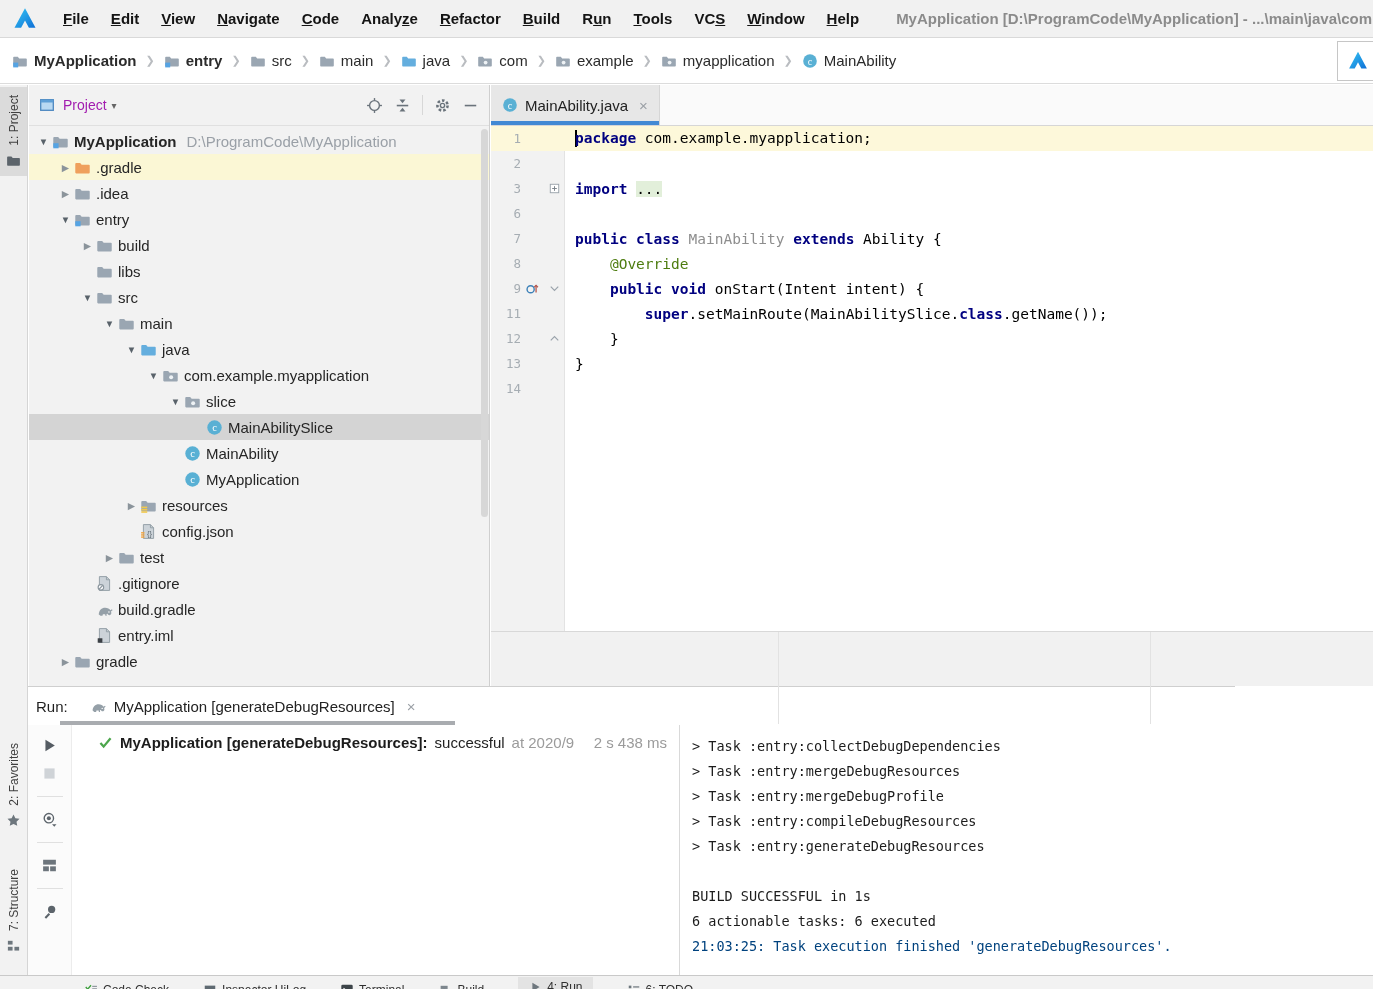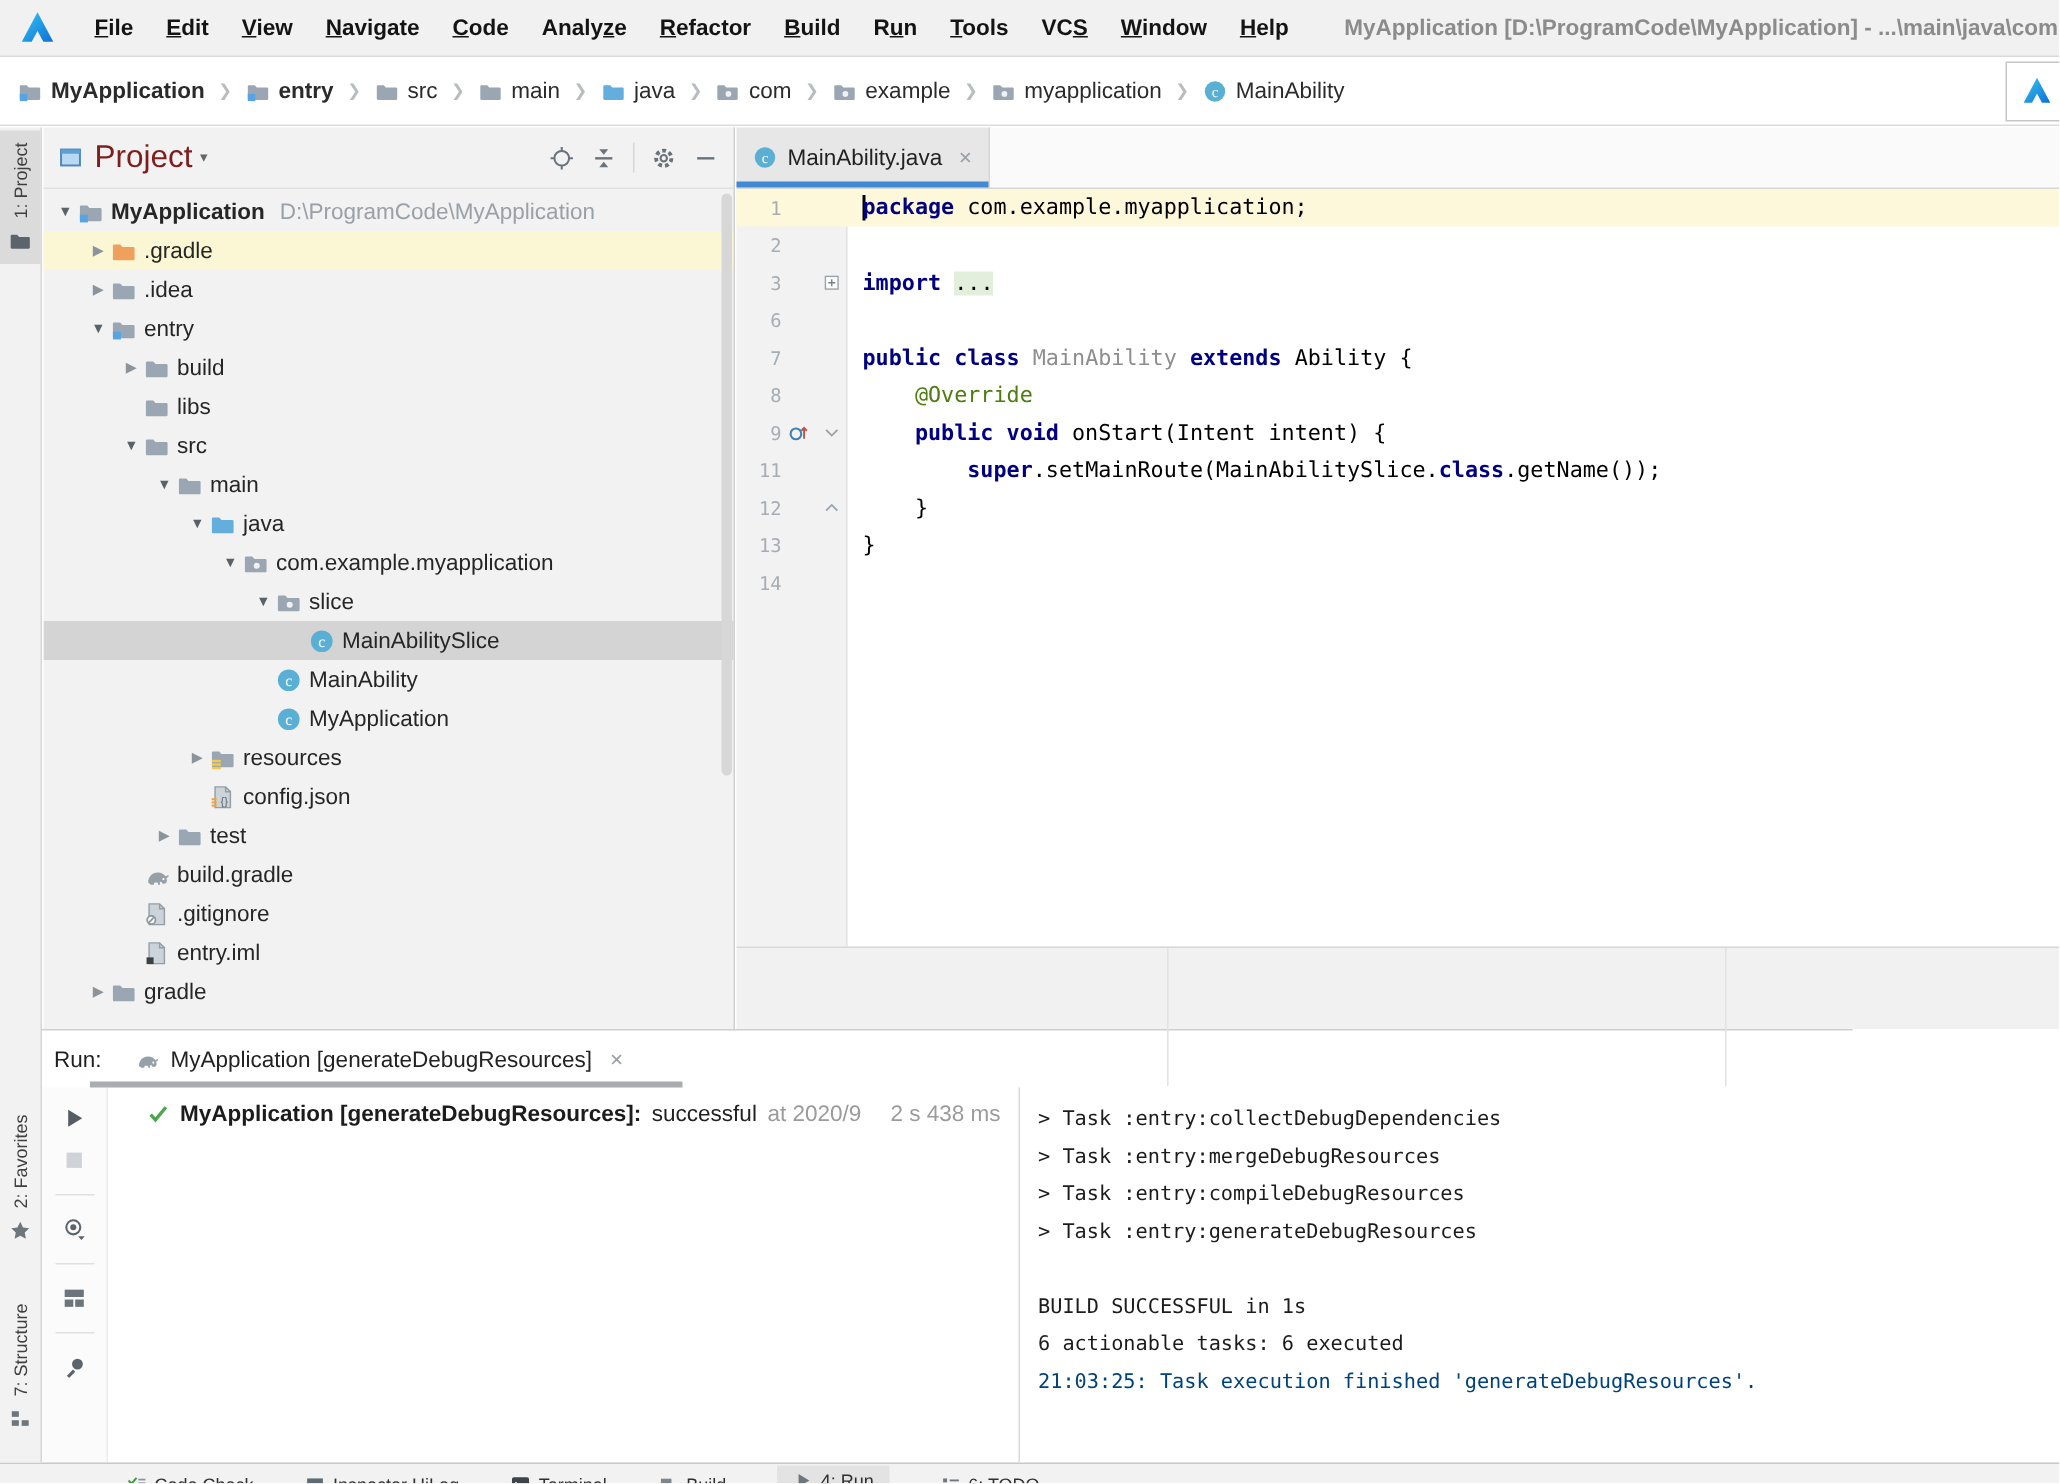--- a/index.html
+++ b/index.html
@@ -40,21 +40,21 @@
   #sb-project { top:2px; background:#dbdbdb; padding:8px 0; }
   #sb-fav { top:658px; } #sb-str { top:784px; }
   .vtext { writing-mode:vertical-rl; transform:rotate(180deg); font-size:12px; color:#3f3f3f; }
   .sicon { width:15px; height:15px; display:inline-flex; }
 
   
   .project { position:absolute; left:29px; top:85px; width:461px; height:601px;
              background:#f2f2f2; border-right:1px solid #cfcfcf; }
   .phead { height:41px; display:flex; align-items:center; padding:0 10px 0 10px;
            border-bottom:1px solid #e0e0e0; }
-  .ptitle { font-size:21px; color:#7f1d1d; margin:0 5px 0 8px; }
+  .ptitle { font-size:14px; color:#a21caf; margin:0 5px 0 8px; }
   .pdrop { font-size:10px; color:#666; margin-right:8px; }
   .pactions { margin-left:auto; display:flex; align-items:center; gap:11px; }
   .pbtn { width:17px; height:17px; display:inline-flex; }
   .psep { width:1px; height:20px; background:#d7d7d7; }
   .ptree { position:relative; padding-top:2px; overflow:hidden; }
   .trow { height:26px; display:flex; align-items:center; white-space:nowrap; cursor:default; }
   .rowy { background:#fbf7d5; }
   .rowsel { background:#d4d4d4; }
   .tarrow { width:17px; flex:none; font-size:9.5px; color:#8b949b; text-align:center; }
   .tarrow.open { color:#59626a; }
@@ -516,37 +516,37 @@
             <svg viewBox="0 0 16 16">
               <path d="M1.2 4.6c0-.5.4-.8.8-.8h3.8l1.4 1.6h6.8c.5 0 .8.4.8.8v6.6c0 .5-.4.8-.8.8H2c-.5 0-.8-.4-.8-.8z" fill="#9aa6b2"></path>
             </svg>
           </span>
           <span class="tlabel">test</span>
         </div>
         <div class="trow" style="padding-left: 50px;">
           <span class="tarrow"></span>
           <span class="ticon">
             <svg viewBox="0 0 16 16">
-              <path d="M2.6 12.6c.1-3.8 2.7-6.3 6-6.3 2.4 0 4.1 1.1 5 2.5l1.4-1 .6.8-1.5 1.3c.2.5.3 1 .3 1.6 0 1-.8 1.8-1.8 1.8-.8 0-1.5-.5-1.7-1.3l-1 .3.2 1.6H8.9l-.3-1.4H6.5l-.4 1.4H4.3z" fill="#95a0a8"></path>
-              <circle cx="12.2" cy="10.4" r=".7" fill="#fff"></circle>
-            </svg>
-          </span>
-          <span class="tlabel">build.gradle</span>
-        </div>
-        <div class="trow" style="padding-left: 50px;">
-          <span class="tarrow"></span>
-          <span class="ticon">
-            <svg viewBox="0 0 16 16">
               <path d="M3.2 1.5h6.6l3 3v10H3.2z" fill="#ccd3d9" stroke="#939ea6" stroke-width=".9"></path>
               <path d="M9.8 1.5v3h3" fill="none" stroke="#939ea6" stroke-width=".9"></path>
               <circle cx="4.6" cy="11.6" r="2.6" fill="#fff" stroke="#8b969e" stroke-width="1.1"></circle>
               <line x1="2.9" y1="13.4" x2="6.3" y2="9.8" stroke="#8b969e" stroke-width="1.1"></line>
             </svg>
           </span>
           <span class="tlabel">.gitignore</span>
+        </div>
+        <div class="trow" style="padding-left: 50px;">
+          <span class="tarrow"></span>
+          <span class="ticon">
+            <svg viewBox="0 0 16 16">
+              <path d="M2.6 12.6c.1-3.8 2.7-6.3 6-6.3 2.4 0 4.1 1.1 5 2.5l1.4-1 .6.8-1.5 1.3c.2.5.3 1 .3 1.6 0 1-.8 1.8-1.8 1.8-.8 0-1.5-.5-1.7-1.3l-1 .3.2 1.6H8.9l-.3-1.4H6.5l-.4 1.4H4.3z" fill="#95a0a8"></path>
+              <circle cx="12.2" cy="10.4" r=".7" fill="#fff"></circle>
+            </svg>
+          </span>
+          <span class="tlabel">build.gradle</span>
         </div>
         <div class="trow" style="padding-left: 50px;">
           <span class="tarrow"></span>
           <span class="ticon">
             <svg viewBox="0 0 16 16">
               <path d="M3.2 1.5h6.6l3 3v10H3.2z" fill="#ccd3d9" stroke="#939ea6" stroke-width=".9"></path>
               <path d="M9.8 1.5v3h3" fill="none" stroke="#939ea6" stroke-width=".9"></path>
               <rect x="1.6" y="10.6" width="4.4" height="4.2" fill="#3b4045"></rect>
             </svg>
           </span>
@@ -760,20 +760,21 @@
             </span>
           <span class="sl-bold">MyApplication [generateDebugResources]:</span>
           <span>successful</span>
           <span class="sl-dim sl-when">at 2020/9</span>
           <span class="sl-dim">2 s 438 ms</span>
         </div>
       </div>
       <div class="rconsole">
           <div class="cline">&gt; Task :entry:collectDebugDependencies</div>
           <div class="cline">&gt; Task :entry:mergeDebugResources</div>
+          <div class="cline">&gt; Task :entry:mergeDebugProfile</div>
           <div class="cline">&gt; Task :entry:compileDebugResources</div>
           <div class="cline">&gt; Task :entry:generateDebugResources</div>
           <div class="cline">&nbsp;</div>
           <div class="cline">BUILD SUCCESSFUL in 1s</div>
           <div class="cline">6 actionable tasks: 6 executed</div>
           <div class="cline info">21:03:25: Task execution finished 'generateDebugResources'.</div>
         </div>
     </div>
   </section>
 

